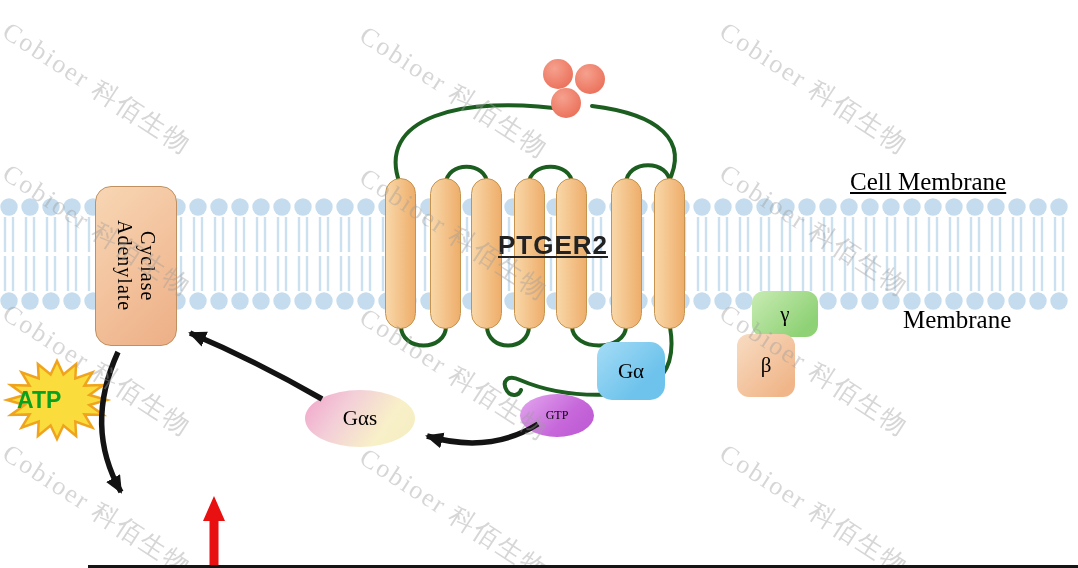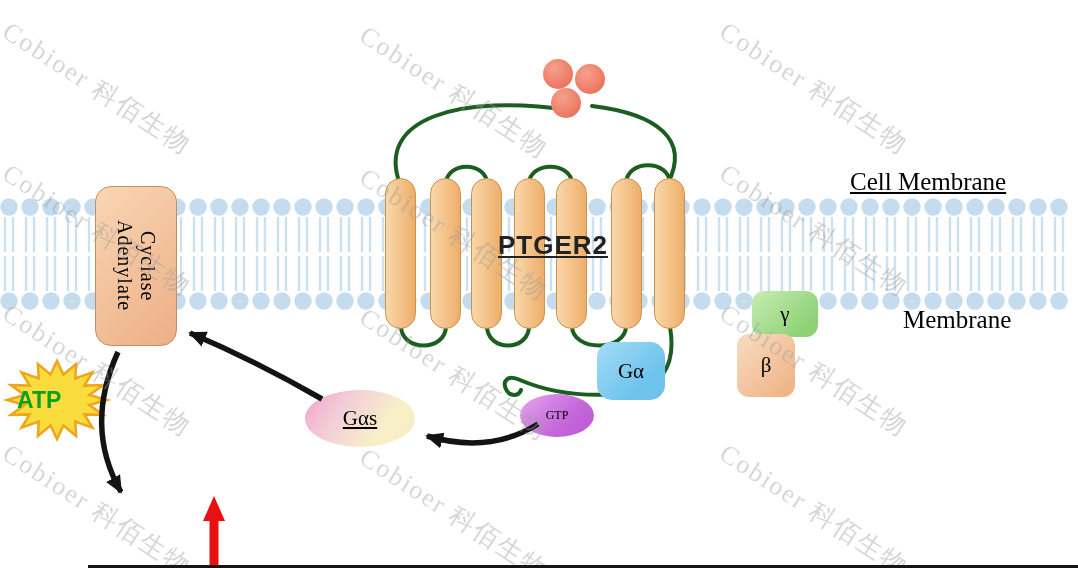--- a/index.html
+++ b/index.html
@@ -49,21 +49,21 @@
           background:linear-gradient(135deg,#f8d6b4 0%,#edaf86 100%);
           display:flex;align-items:center;justify-content:center;}
   .ac-text{writing-mode:vertical-lr;text-align:center;line-height:1.45;
            font:20px "Liberation Serif",serif;letter-spacing:1px;}
   .ac-text span{display:block;}
 
   
   .shape{position:absolute;display:flex;align-items:center;justify-content:center;z-index:3;
          font:21px "Liberation Serif",serif;color:#000;}
   .gas{left:305px;top:390px;width:110px;height:57px;border-radius:50%;
-       background:linear-gradient(125deg,var(--gas_pink) 5%,#f3cfd8 35%,#f8f0c8 70%,#f5ecc0 100%);text-decoration:underline;}
+       background:linear-gradient(125deg,var(--gas_pink) 5%,#f3cfd8 35%,#f8f0c8 70%,#f5ecc0 100%);}
   .gtp{left:520px;top:394px;width:74px;height:43px;border-radius:50%;font-size:12px;
        background:linear-gradient(135deg,#e3a8ef 0%,var(--gtp_purple) 60%,#bb58d2 100%);}
   .galpha{left:597px;top:342px;width:68px;height:58px;border-radius:15px;
        background:linear-gradient(135deg,#a5dcf6 0%,var(--galpha_blue) 70%);}
   .gamma{left:752px;top:291px;width:66px;height:46px;border-radius:12px;
        background:linear-gradient(135deg,#c9ecb4 0%,var(--gamma_green) 80%);}
   .beta{left:737px;top:334px;width:58px;height:63px;border-radius:12px;
        background:linear-gradient(135deg,#f8dcc2 0%,var(--beta_orange) 85%);}
   .camp{left:80px;top:502px;width:114px;height:60px;border-radius:50%;
        background:linear-gradient(115deg,#f6dce6 0%,#fbf2d2 55%,#faf0ca 100%);}

